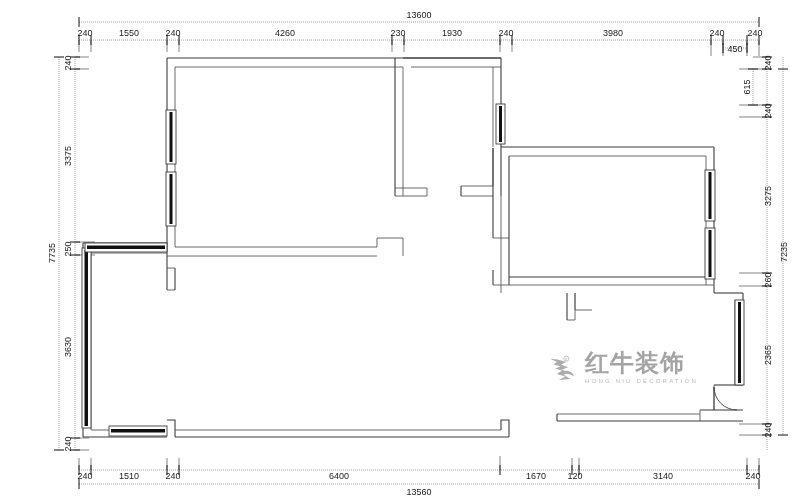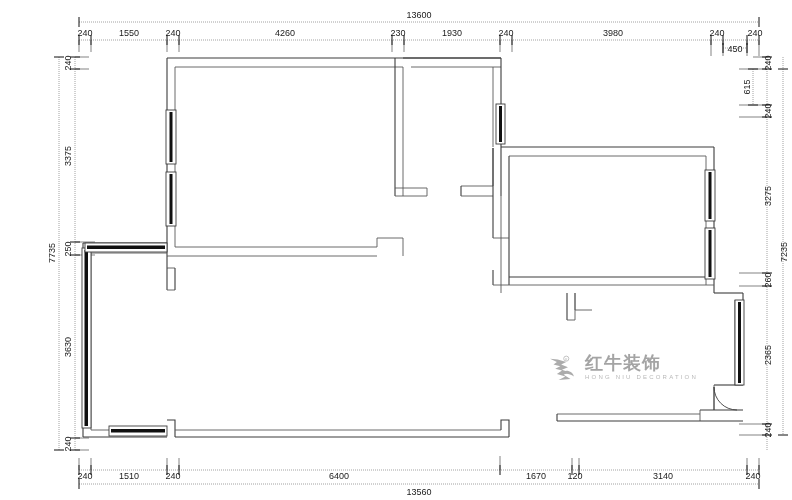--- a/index.html
+++ b/index.html
@@ -89,21 +89,21 @@
     height: 34px;
     flex: 0 0 auto;
   }
   #logo .wordmark {
     display: flex;
     flex-direction: column;
     justify-content: center;
   }
   #logo .cn {
     font-family: "DejaVu Sans", sans-serif;
-    font-size: 18px;
+    font-size: 24px;
     font-weight: bold;
     color: #6e6e6e;
     letter-spacing: 1px;
     line-height: 1.05;
   }
   #logo .en {
     font-family: "Liberation Sans", sans-serif;
     font-size: 6px;
     color: #8c8c8c;
     letter-spacing: 2.2px;

